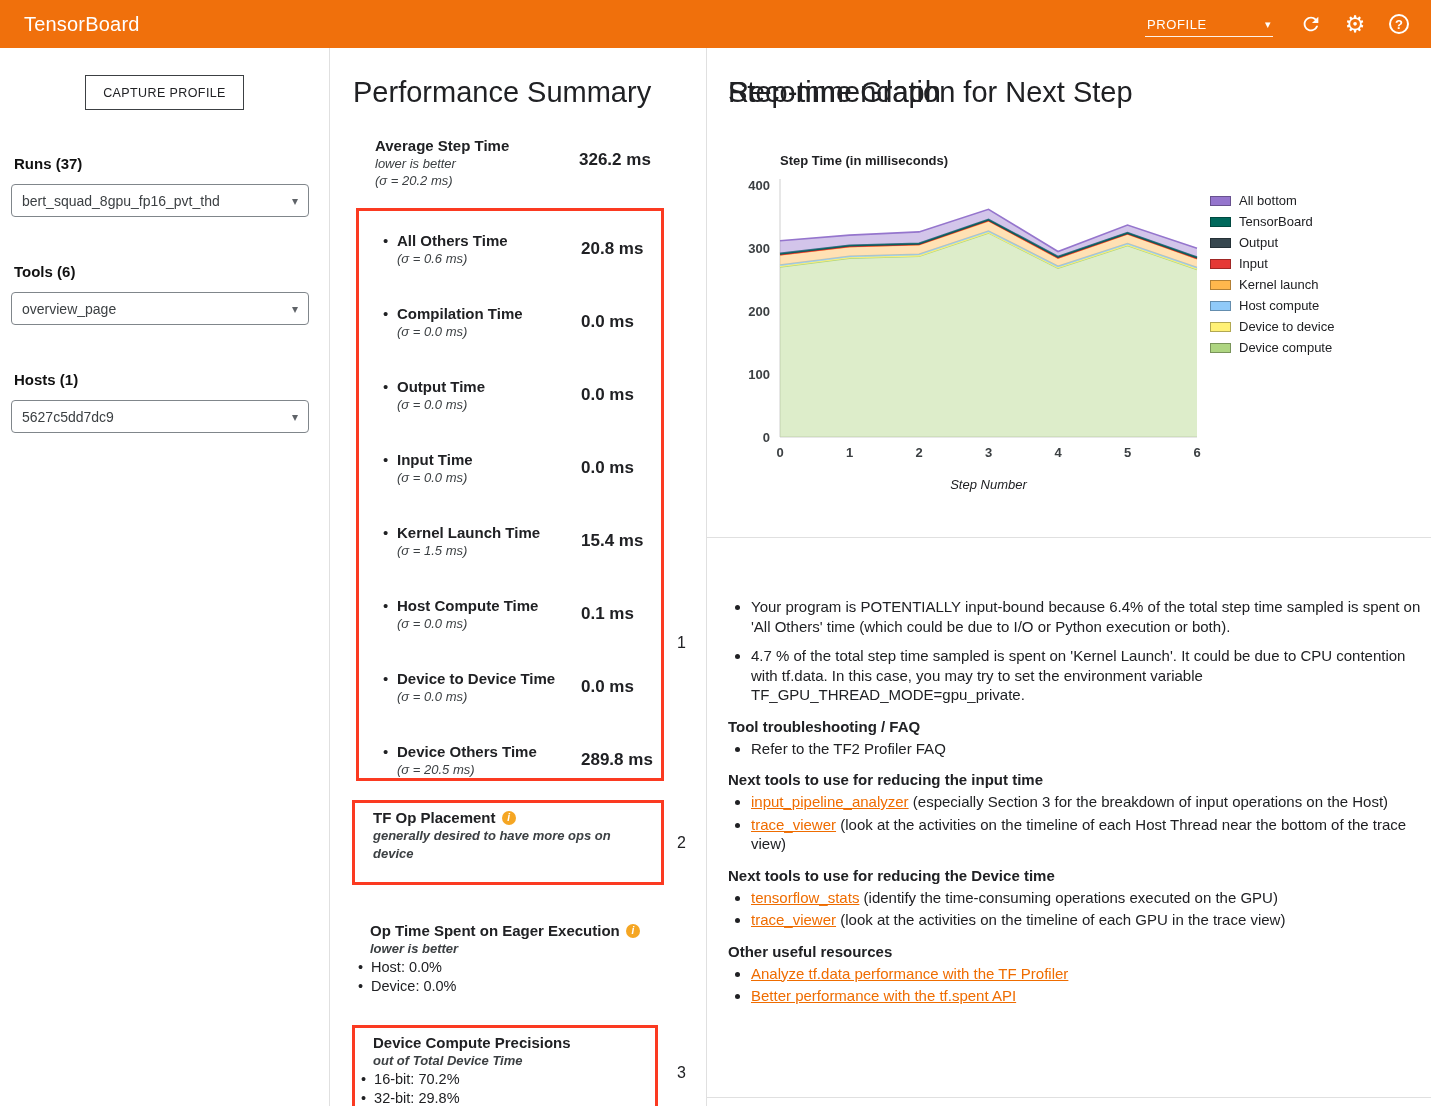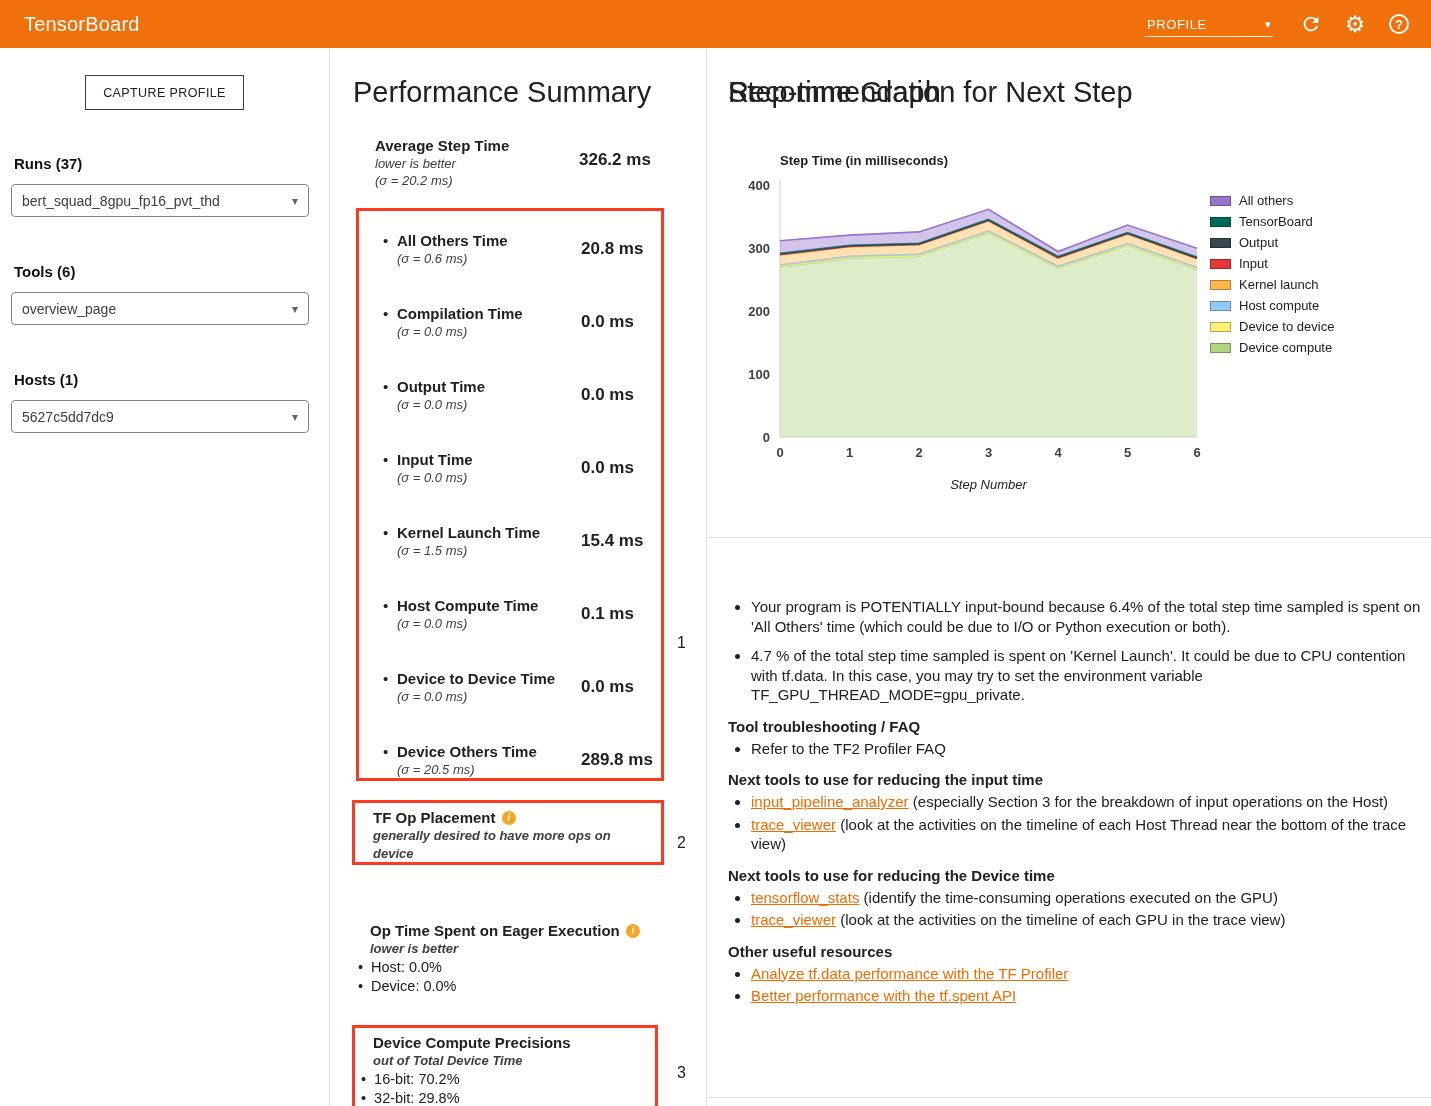--- a/index.html
+++ b/index.html
@@ -66,21 +66,21 @@
   .box1 { left: 26px; top: 160px; width: 308px; height: 573px; padding-top: 20px; }
   .metric-row { position: relative; height: 73px; padding-left: 24px; }
   .metric-row:last-child { height: auto; }
   .m-bullet { position: absolute; left: 24px; top: 1px; font-size: 15px; color: #202124; }
   .m-text { margin-left: 14px; }
   .metric-row .m-value { left: 222px; top: 8px; }
   .annot { position: absolute; font-size: 16px; font-weight: 500; color: #202124; }
   .a1 { left: 347px; top: 586px; }
   .a2 { left: 347px; top: 786px; }
   .a3 { left: 347px; top: 1016px; }
-  .box2 { left: 22px; top: 752px; width: 312px; height: 65px; padding: 5px 8px 16px 18px; }
+  .box2 { left: 22px; top: 752px; width: 312px; height: 85px; padding: 5px 8px 16px 18px; }
   .box3 { left: 22px; top: 977px; width: 306px; height: 86px; padding: 5px 8px 0 18px; }
   .plain-block { position: absolute; left: 22px; top: 868px; width: 312px; padding: 5px 8px 0 18px; }
   .b-title-row { display: flex; align-items: center; gap: 6px; }
   .b-title { font-size: 15px; font-weight: 700; color: #202124; line-height: 19px; }
   .info-icon {
     width: 14px; height: 14px; border-radius: 50%; background: var(--info, #f5a623);
     color: #fff; font-size: 10px; font-weight: bold; font-style: italic;
     display: inline-flex; align-items: center; justify-content: center; cursor: pointer;
   }
   .b-sub { font-size: 13px; font-style: italic; color: #3c4043; line-height: 18px; font-weight: bold; }
@@ -296,21 +296,21 @@
       <polygon points="73,114.0 142.5,105.8 212,103.9 281.5,80.0 351,117.1 420.5,93.2 490,117.8 490,118.4 420.5,93.8 351,117.8 281.5,80.6 212,104.5 142.5,106.4 73,114.6" fill="#37474f" fill-opacity="0.42" stroke="none"></polygon>
       <polyline points="73,114.0 142.5,105.8 212,103.9 281.5,80.0 351,117.1 420.5,93.2 490,117.8" fill="none" stroke="#37474f" stroke-width="1.6"></polyline>
       <polygon points="73,113.4 142.5,105.2 212,103.3 281.5,79.3 351,116.5 420.5,92.6 490,117.1 490,117.8 420.5,93.2 351,117.1 281.5,80.0 212,103.9 142.5,105.8 73,114.0" fill="#00695c" fill-opacity="0.42" stroke="none"></polygon>
       <polyline points="73,113.4 142.5,105.2 212,103.3 281.5,79.3 351,116.5 420.5,92.6 490,117.1" fill="none" stroke="#00695c" stroke-width="1.6"></polyline>
       <polygon points="73,100.8 142.5,95.1 212,91.9 281.5,69.3 351,111.5 420.5,85.0 490,108.3 490,117.1 420.5,92.6 351,116.5 281.5,79.3 212,103.3 142.5,105.2 73,113.4" fill="#9575cd" fill-opacity="0.42" stroke="none"></polygon>
       <polyline points="73,100.8 142.5,95.1 212,91.9 281.5,69.3 351,111.5 420.5,85.0 490,108.3" fill="none" stroke="#9575cd" stroke-width="1.6"></polyline>
     </svg>
   <div class="legend" id="chart-legend">
       <div class="legend-item">
         <span class="legend-swatch" style="background: rgb(149, 117, 205);"></span>
-        <span class="legend-label">All others</span>
+        <span class="legend-label">All bottom</span>
       </div>
       <div class="legend-item">
         <span class="legend-swatch" style="background: rgb(0, 105, 92);"></span>
         <span class="legend-label">TensorBoard</span>
       </div>
       <div class="legend-item">
         <span class="legend-swatch" style="background: rgb(55, 71, 79);"></span>
         <span class="legend-label">Output</span>
       </div>
       <div class="legend-item">

